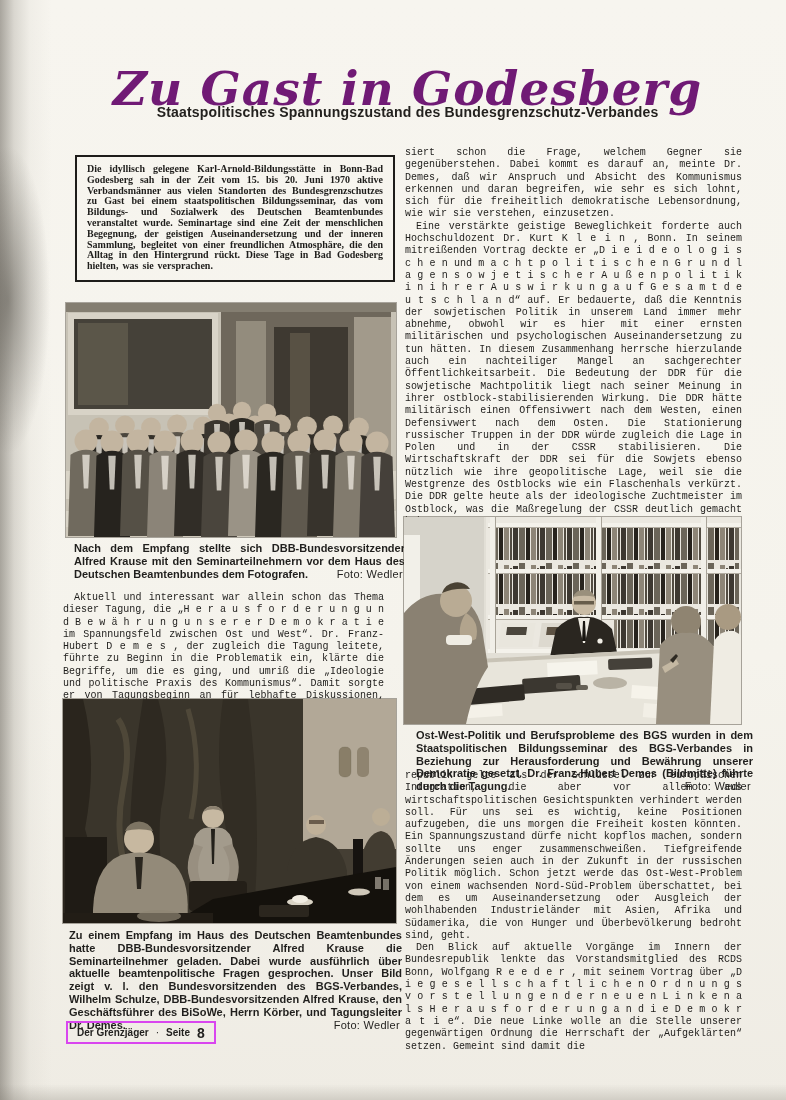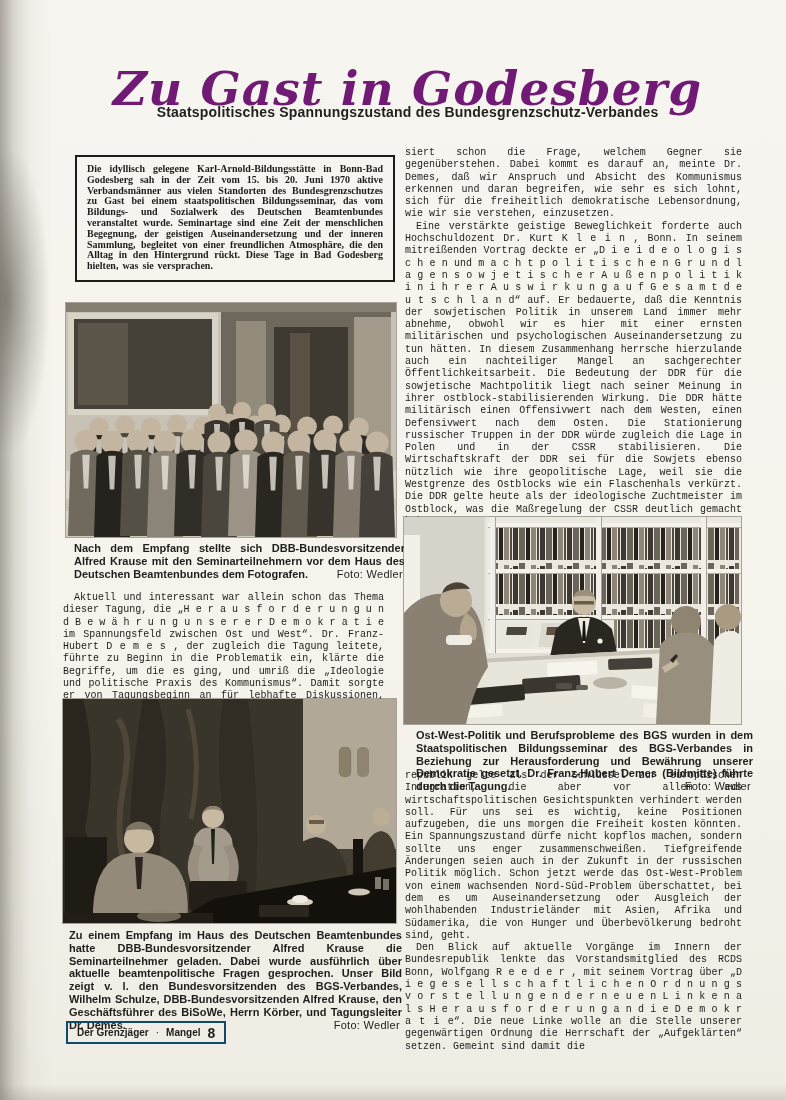--- a/index.html
+++ b/index.html
@@ -52,21 +52,21 @@
   .caption{
     position:absolute;font-family:"Liberation Sans", sans-serif;font-weight:700;
     font-size:11px;line-height:12.8px;text-align:justify;color:#201f1d;
   }
   #caption1{left:66px;top:542px;width:331px;margin-left:8px;}
   #caption2{left:404px;top:729px;width:337px;margin-left:12px;}
   #caption3{left:69px;top:929px;width:333px;}
   .pcredit{position:absolute;right:2px;bottom:0;font-weight:400;letter-spacing:.3px;}
   .footer-badge{
     position:absolute;left:66px;top:1021px;height:23px;box-sizing:border-box;
-    border:2px solid #0c4a6e;padding:0 9px;display:flex;align-items:center;gap:7px;
+    border:2px solid #d946ef;padding:0 9px;display:flex;align-items:center;gap:7px;
     font-family:"Liberation Sans", sans-serif;font-size:10px;font-weight:700;color:#22211f;
   }
   .footer-badge .sep{font-weight:400;}
   .footer-badge .pagenum{font-size:14px;font-weight:700;line-height:1;}
 </style>
 </head>
 <body>
 
 <div class="fold-shadow"></div>
 
@@ -199,21 +199,21 @@
 </div>
 
 <div class="caption" id="caption3">
   <span>Zu einem Empfang im Haus des Deutschen Beamtenbundes hatte DBB-Bundesvorsitzender Alfred Krause die Seminarteilnehmer geladen. Dabei wurde ausführlich über aktuelle beamtenpolitische Fragen gesprochen. Unser Bild zeigt v. l. den Bundesvorsitzenden des BGS-Verbandes, Wilhelm Schulze, DBB-Bundesvorsitzenden Alfred Krause, den Geschäftsführer des BiSoWe, Herrn Körber, und Tagungsleiter Dr. Demes.</span>
   <span class="pcredit">Foto: Wedler</span>
 </div>
 
 <div class="footer-badge">
   <span>Der Grenzjäger</span>
   <span class="sep">·</span>
-  <span>Mangel</span>
+  <span>Seite</span>
   <span class="pagenum">8</span>
 </div>
 
 <div class="bodytext right-col-1">
   <p>siert schon die Frage, welchem Gegner sie gegenüberstehen. Dabei kommt es darauf an, meinte Dr. Demes, daß wir Anspruch und Absicht des Kommunismus erkennen und daran begreifen, wie sehr es sich lohnt, sich für die freiheitlich demokratische Lebensordnung, wie wir sie verstehen, einzusetzen.</p>
   <p class="indent">Eine verstärkte geistige Beweglichkeit forderte auch Hochschuldozent Dr. Kurt K l e i n , Bonn. In seinem mitreißenden Vortrag deckte er „D i e  i d e o l o g i s c h e n  und  m a c h t p o l i t i s c h e n  G r u n d l a g e n  s o w j e t i s c h e r  A u ß e n p o l i t i k  i n  i h r e r  A u s w i r k u n g  a u f  G e s a m t d e u t s c h l a n d“ auf. Er bedauerte, daß die Kenntnis der sowjetischen Politik in unserem Land immer mehr abnehme, obwohl wir es hier mit einer ernsten militärischen und psychologischen Auseinandersetzung zu tun hätten. In diesem Zusammenhang herrsche hierzulande auch ein nachteiliger Mangel an sachgerechter Öffentlichkeitsarbeit. Die Bedeutung der DDR für die sowjetische Machtpolitik liegt nach seiner Meinung in ihrer ostblock-stabilisierenden Wirkung. Die DDR hätte militärisch einen Offensivwert nach dem Westen, einen Defensivwert nach dem Osten. Die Stationierung russischer Truppen in der DDR würde zugleich die Lage in Polen und in der CSSR stabilisieren. Die Wirtschaftskraft der DDR sei für die Sowjets ebenso nützlich wie ihre geopolitische Lage, weil sie die Westgrenze des Ostblocks wie ein Flaschenhals verkürzt. Die DDR gelte heute als der ideologische Zuchtmeister im Ostblock, was die Maßregelung der CSSR deutlich gemacht habe.</p>
 </div>
 
 <div class="photo" id="photo2">
   <svg width="337" height="207" viewBox="0 0 337 207" xmlns="http://www.w3.org/2000/svg">

